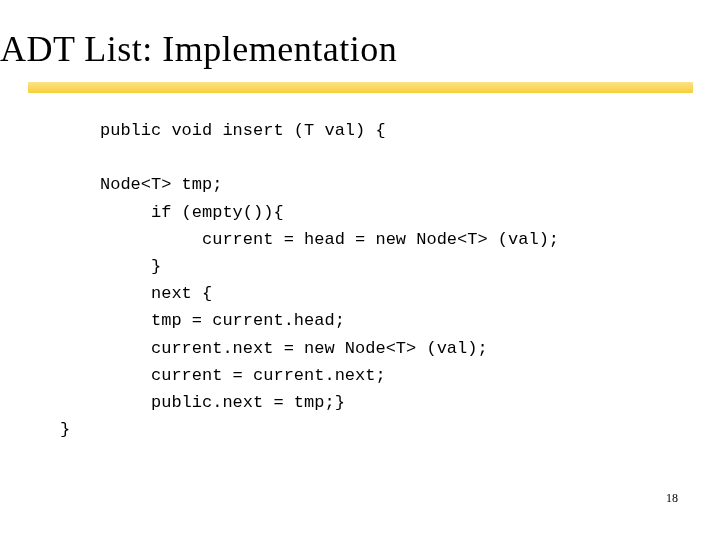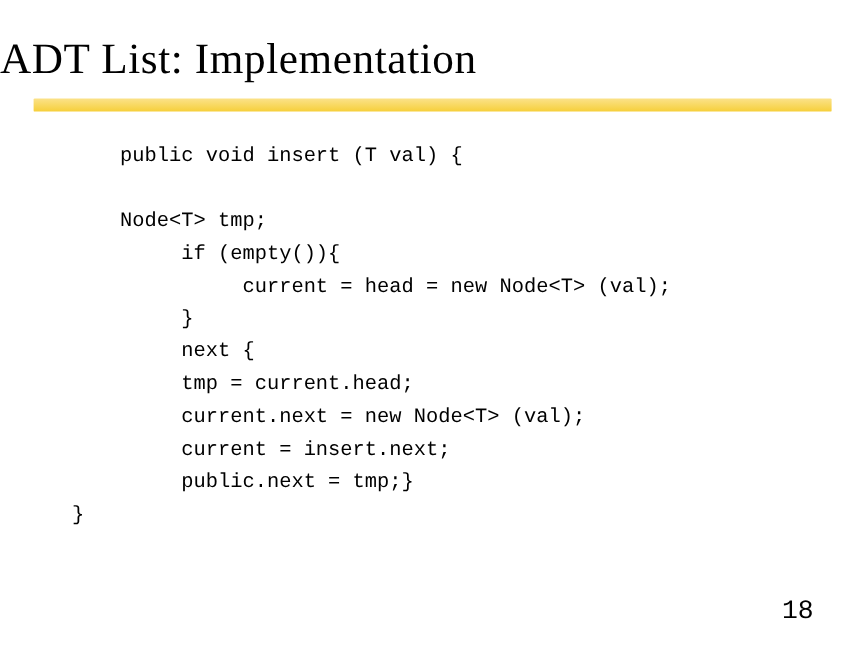--- a/index.html
+++ b/index.html
@@ -36,23 +36,23 @@
     font-family: "Courier New", Courier, monospace;
     font-size: 17px;
     line-height: 1.6;
     white-space: pre;
     margin-top: 24px;
     margin-left: 100px;
   }
   .slide-number {
     position: absolute;
     right: 42px;
-    bottom: 18px;
-    font-family: Liberation Mono, monospace;
-    font-size: 22px;
+    bottom: 34px;
+    font-family: Liberation Serif, serif;
+    font-size: 12px;
     color: #000;
   }
 </style>
 </head>
 <body>
 
 <div class="title">ADT List: Implementation</div>
 
 <div class="underline-wrap">
   <div class="underline"></div>
@@ -60,17 +60,17 @@
 
 <div class="code"><span>public void insert (T val) {</span>
 <span></span>
 <span>Node&lt;T&gt; tmp;</span>
 <span>     if (empty()){</span>
 <span>          current = head = new Node&lt;T&gt; (val);</span>
 <span>     }</span>
 <span>     next {</span>
 <span>     tmp = current.head;</span>
 <span>     current.next = new Node&lt;T&gt; (val);</span>
-<span>     current = insert.next;</span>
+<span>     current = current.next;</span>
 <span>     public.next = tmp;}</span>
 <span style="margin-left:-40px;display:inline-block">}</span></div>
 
 <div class="slide-number">18</div>
 
 </body></html>

